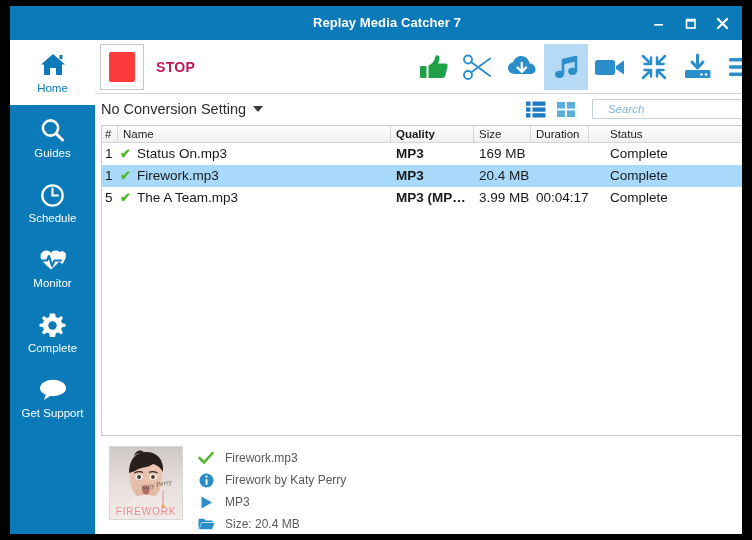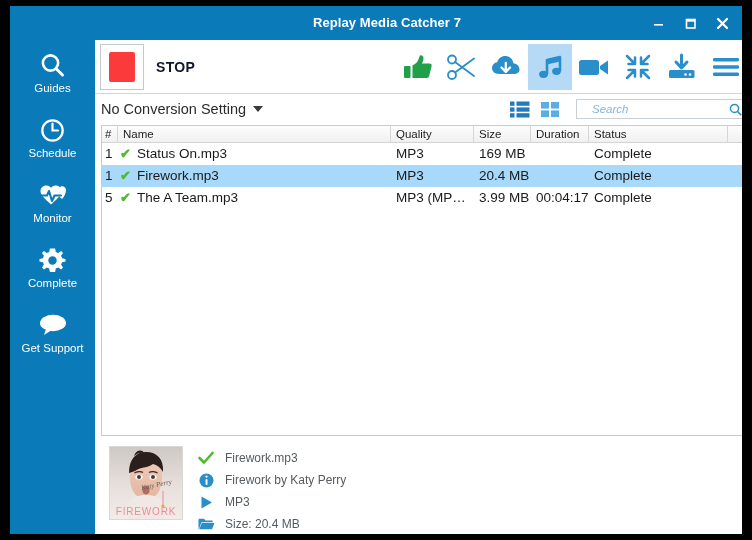--- a/index.html
+++ b/index.html
@@ -90,21 +90,21 @@
     border: 1px solid #c3c9cd;
     background: #ffffff;
     display: flex; align-items: center; justify-content: center;
     cursor: pointer;
   }
   .stopbtn .sq { width: 26px; height: 30px; background: #fb3b3b; border-radius: 2px; }
   .stop-label {
     margin-left: 12px;
     font-size: 14px;
     font-weight: bold;
-    color: #0f172a;
+    color: #be185d;
     letter-spacing: .3px;
   }
   .tb-icons {
     margin-left: auto;
     display: flex;
     align-items: center;
     height: 54px;
     padding-right: 4px;
   }
   .tb-btn {
@@ -164,24 +164,24 @@
     color: #1c1c1c;
     padding-left: 5px;
     line-height: 16px;
     border-right: 1px solid #d6d6d6;
     overflow: hidden;
     white-space: nowrap;
     cursor: pointer;
   }
   .c-num { width: 16px; padding-left: 3px; }
   .c-name { width: 273px; }
-  .c-qual { width: 83px; }
+  .c-qual { width: 83px; font-weight: bold; }
   .c-size { width: 57px; }
   .c-dur  { width: 58px; }
-  .c-stat { width: 139px; }
+  .c-stat { width: 139px; margin-left: 16px; }
   .c-end  { width: 17px; border-right: 0; }
   .trow { display: flex; height: 22px; align-items: center; cursor: pointer; }
   .trow.sel { background: #a8d8fa; }
   .td { font-size: 13.5px; color: #1a1a1a; padding-left: 5px; white-space: nowrap; overflow: hidden; }
   .td.c-num { padding-left: 3px; }
   .name-cell { display: flex; align-items: center; gap: 6px; padding-left: 2px; }
   .chk { color: #53b82f; font-size: 13px; font-weight: bold; line-height: 1; }
   
   .detail {
     flex: 1 1 auto;
@@ -227,20 +227,29 @@
             <path d="M3 3 L12 12 M12 3 L3 12" stroke="#ffffff" stroke-width="2.2" stroke-linecap="round"></path>
           </svg>
       </div>
     </div>
   </div>
 
   <div class="body-row">
 
     <div class="sidebar">
 
+      <div class="side-item active">
+        <span class="si-ico">
+          <svg width="28" height="26" viewBox="0 0 28 26">
+            <path d="M14 2 L26 12.5 L23 12.5 L23 23 L17 23 L17 16 L11 16 L11 23 L5 23 L5 12.5 L2 12.5 Z" fill="#0b7ab8"></path>
+            <path d="M20.5 3 h3 v4 h-3 z" fill="#0b7ab8"></path>
+          </svg>
+        </span>
+        <span class="si-lbl">Home</span>
+      </div>
 
       <div class="side-item">
         <span class="si-ico">
           <svg width="27" height="27" viewBox="0 0 27 27">
             <circle cx="11.5" cy="11" r="7.6" fill="none" stroke="#ffffff" stroke-width="2.6"></circle>
             <path d="M17.2 16.8 L23.5 23" stroke="#ffffff" stroke-width="3" stroke-linecap="round"></path>
           </svg>
         </span>
         <span class="si-lbl">Guides</span>
       </div>

